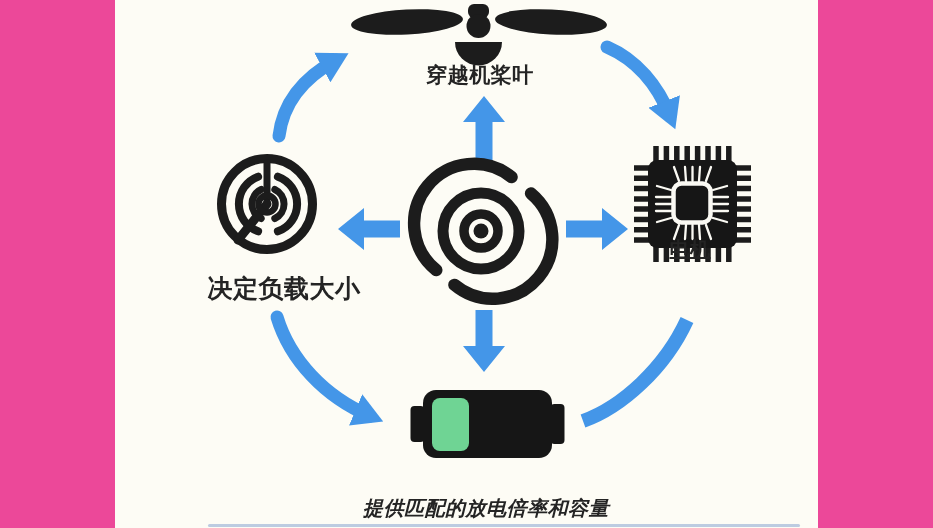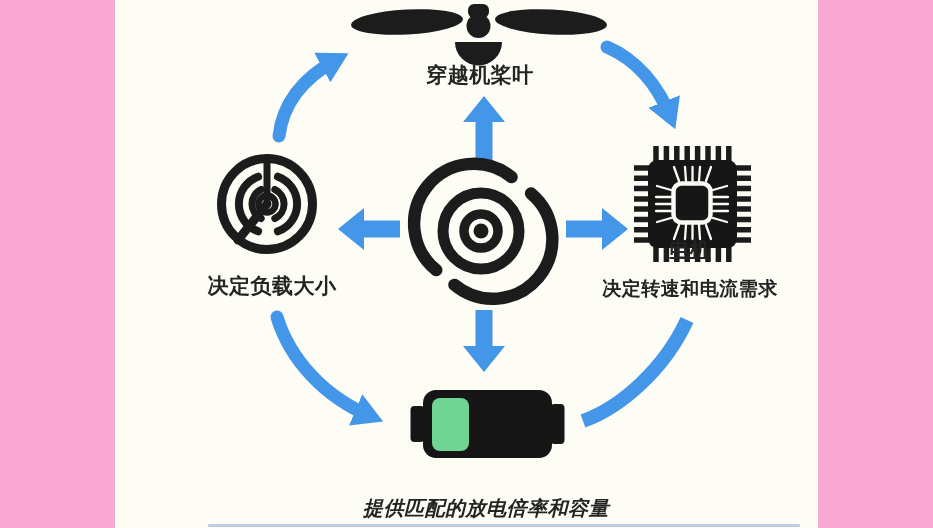--- a/index.html
+++ b/index.html
@@ -1,23 +1,23 @@
 <!DOCTYPE html>
 <html><head>
 <meta charset="utf-8">
 <style>
   html,body{margin:0;padding:0;background:#000;}
-  .stage{position:relative;width:933px;height:528px;background:#f9a8d4;overflow:hidden;
+  .stage{position:relative;width:933px;height:528px;background:#ec4899;overflow:hidden;
          font-family:"Liberation Sans","DejaVu Sans",sans-serif;}
   .canvas{position:absolute;left:115px;top:0;width:703px;height:528px;background:#FDFCF5;}
   svg.art{position:absolute;left:0;top:0;}
   .label{position:absolute;transform:translateX(-50%);white-space:nowrap;
          color:#242424;font-weight:600;z-index:5;letter-spacing:0.5px;}
   .lbl-prop{left:480px;top:61px;font-size:21px;}
-  .lbl-load{left:272px;top:272px;font-size:21px;}
+  .lbl-load{left:284px;top:272px;font-size:25px;}
   .lbl-motor1{left:690px;top:236px;font-size:20px;text-decoration:underline;}
   .lbl-motor2{left:690px;top:276px;font-size:19px;}
   .lbl-batt1{left:486px;top:471px;font-size:20px;}
   .lbl-batt2{left:486px;top:495px;font-size:20px;font-style:italic;}
   .bottom-line{position:absolute;left:208px;bottom:1px;width:592px;height:3px;
                background:rgba(125,155,205,0.5);border-radius:2px;z-index:6;}
 </style>
 </head>
 <body>
 
@@ -97,17 +97,16 @@
       <rect x="410.5" y="406" width="14" height="36" rx="4" fill="#161616"></rect>
       <rect x="550.5" y="404" width="14" height="40" rx="4" fill="#161616"></rect>
       <rect x="423" y="390" width="129" height="68" rx="13" fill="#161616"></rect>
       <rect x="432" y="398" width="37" height="53" rx="8" fill="#6FD494"></rect>
     </g>
   </svg>
 
   <div class="label lbl-prop">穿越机桨叶</div>
   <div class="label lbl-load">决定负载大小</div>
   <div class="label lbl-motor1">电机</div>
-  <div class="label lbl-motor2">决定转速和电流需求</div>
   <div class="label lbl-batt2">提供匹配的放电倍率和容量</div>
 
   <div class="bottom-line"></div>
 </div>
 
 </body></html>

